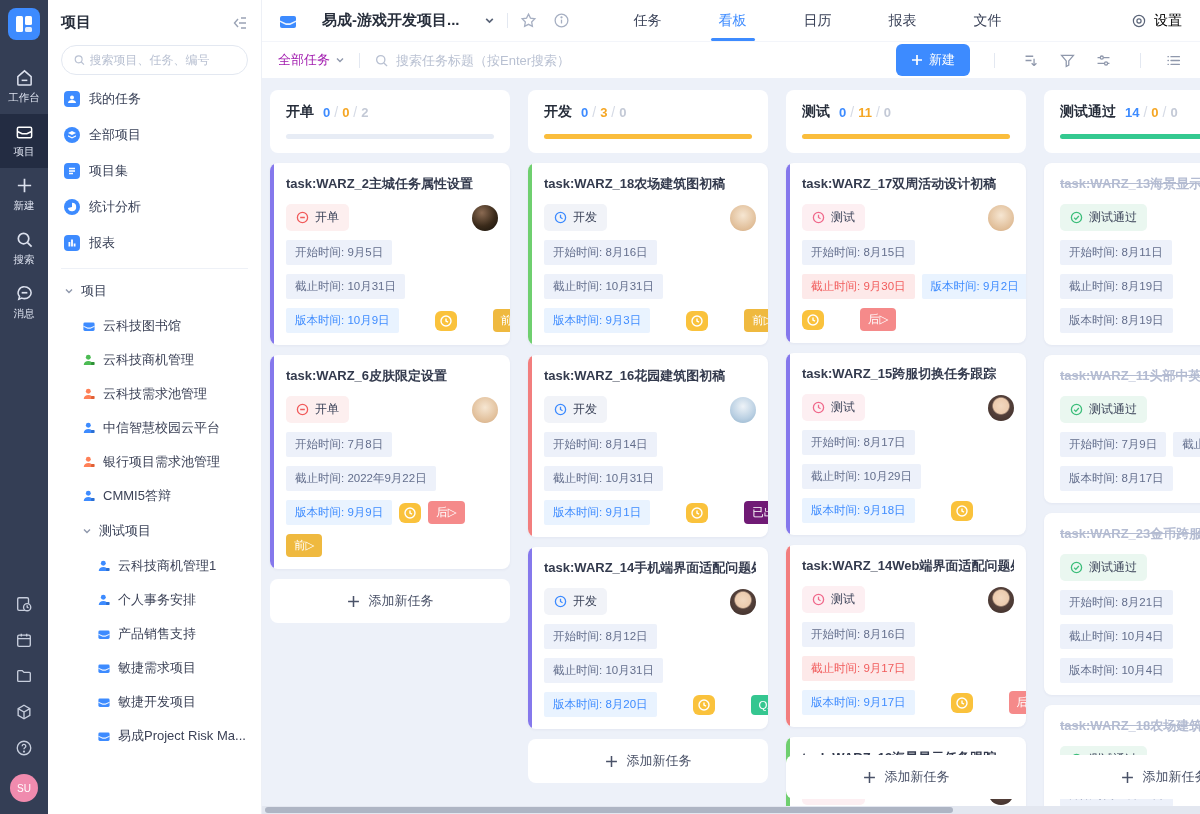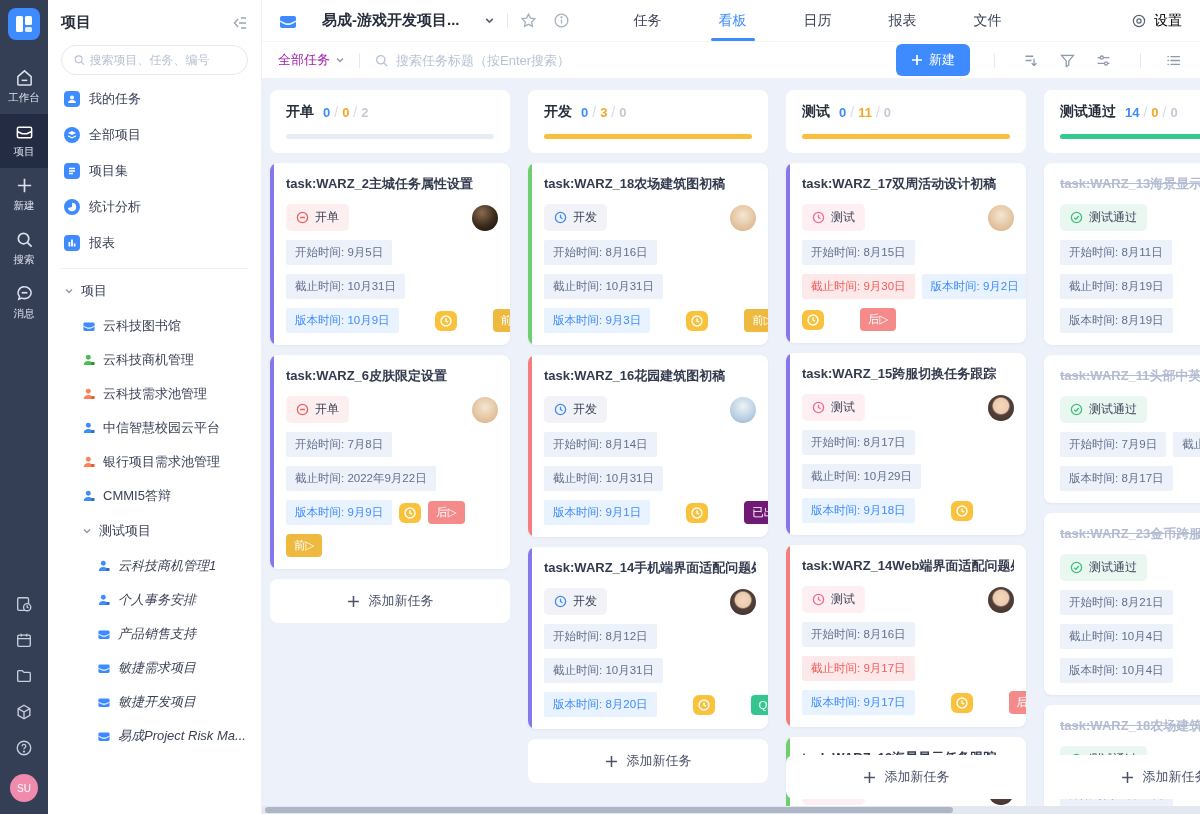--- a/index.html
+++ b/index.html
@@ -22,21 +22,21 @@
 .collapse{color:#9AA3B5;cursor:pointer;display:flex;}
 .sb-search{display:flex;align-items:center;gap:4px;border:1px solid #E3E8F1;border-radius:16px;padding:7px 11px;margin-bottom:6px;}
 .sb-search input{border:0;outline:0;width:100%;font-size:12px;color:#333;background:transparent;}
 .sb-search input::placeholder{color:#B9C1D2;}
 .sb-item{display:flex;align-items:center;gap:9px;padding:9px 3px;font-size:13px;color:#3A4258;cursor:pointer;border-radius:6px;}
 .sq-ic{width:16px;height:16px;border-radius:4px;background:#3D8BFF;display:flex;align-items:center;justify-content:center;flex-shrink:0;}
 .sq-ic.round{border-radius:50%;}
 .sb-divider{height:1px;background:#EEF1F7;margin:7px 0 4px;}
 .tree-root{display:flex;align-items:center;gap:7px;padding:9px 3px;font-size:13px;color:#3A4258;cursor:pointer;}
 .tree-item{display:flex;align-items:center;gap:7px;padding:8px 0 8px 21px;font-size:13px;color:#3C4257;cursor:pointer;white-space:nowrap;}
-.tree-item.lvl2{padding-left:36px;font-style:italic;}
+.tree-item.lvl2{padding-left:36px;}
 .tree-root.sub{padding-left:21px;}
 
 
 .main{flex:1;display:flex;flex-direction:column;overflow:hidden;}
 .topbar{height:41px;display:flex;align-items:center;padding:0 18px 0 16px;flex-shrink:0;}
 .proj{display:flex;align-items:center;gap:24px;cursor:pointer;}
 .proj-title{font-size:15px;font-weight:bold;color:#272E3B;}
 .v-div{width:1px;height:15px;background:#E3E8F1;margin:0 12px;}
 .ic-btn{display:flex;align-items:center;color:#A6AFC2;cursor:pointer;}
 .tabs{display:flex;gap:57px;margin-left:64px;height:41px;}

